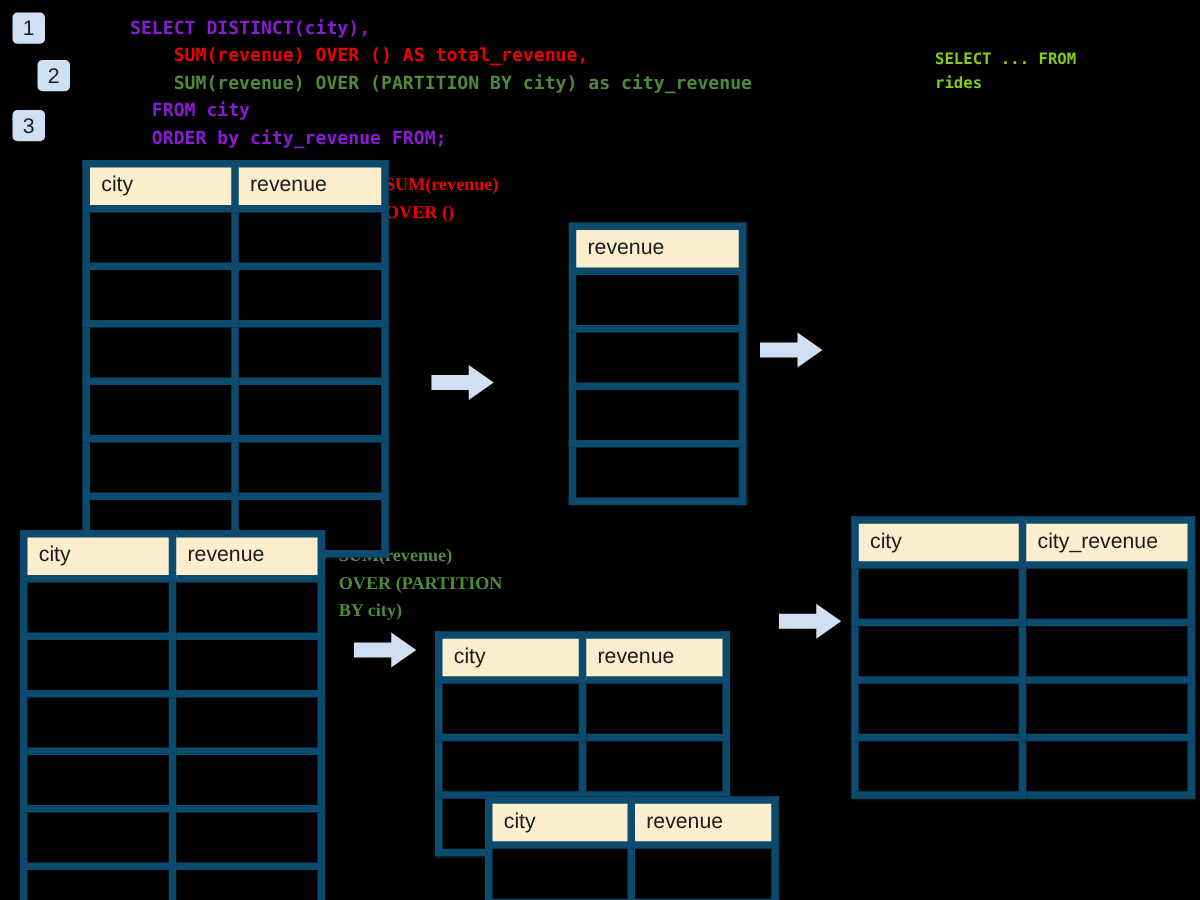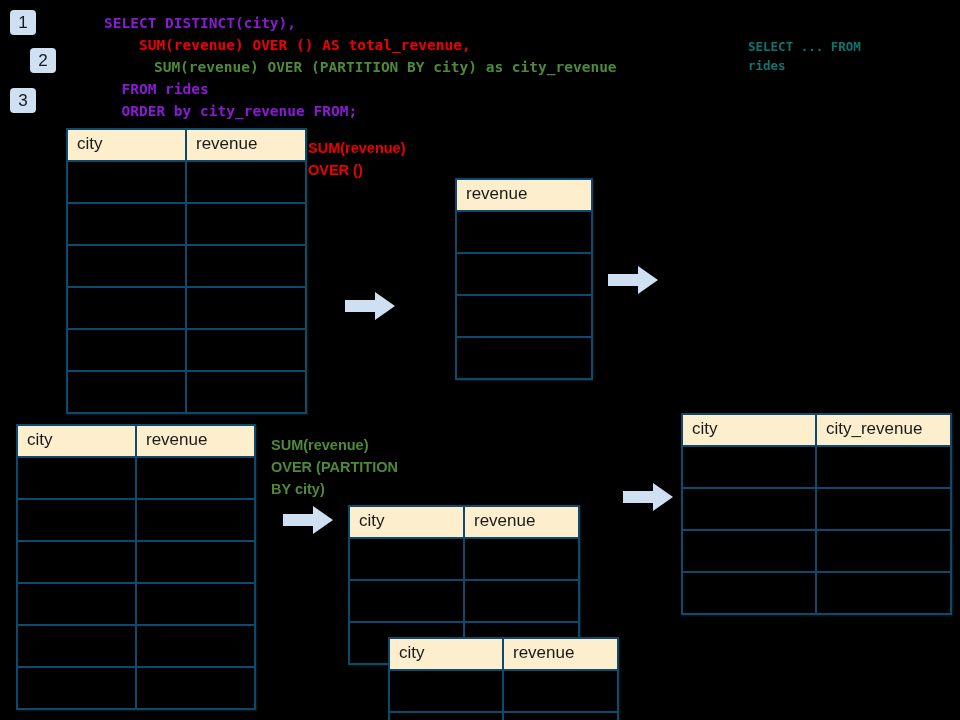--- a/index.html
+++ b/index.html
@@ -46,45 +46,45 @@
   .sql-red    { color: #ef0000; }
   .sql-green  { color: #4f8a3a; }
 
   .sql-aside {
     position: absolute;
     font-family: "DejaVu Sans Mono", monospace;
     font-weight: bold;
     font-size: 12.5px;
     line-height: 19px;
     white-space: pre;
-    color: #0f766e;
+    color: #84cc16;
   }
 
   
   .anno {
     position: absolute;
-    font-family: Liberation Sans, sans-serif;
+    font-family: Liberation Serif, serif;
     font-weight: bold;
     font-size: 14.5px;
     line-height: 22px;
     white-space: pre;
   }
   .anno-red   { color: #ef0000; }
   .anno-green { color: #4f8a3a; }
 
   
   .tbl {
     position: absolute;
     border-collapse: collapse;
     table-layout: fixed;
     background: #000000;
     box-shadow: 1px 1px 2px rgba(255,255,255,0.10);
   }
   .tbl th, .tbl td {
-    border: 2px solid #0c4a6e;
+    border: 6px solid #0c4a6e;
     padding: 0;
     margin: 0;
   }
   .tbl th {
     background: #fdeecd;
     color: #1a1a1a;
     font-family: "Liberation Sans", sans-serif;
     font-weight: normal;
     font-size: 17px;
     text-align: left;
@@ -108,22 +108,22 @@
 <body>
 
 <div id="canvas">
 
   <div class="badge" style="left:10px; top:10px;">1</div>
   <div class="badge" style="left:30px; top:48px;">2</div>
   <div class="badge" style="left:10px; top:88px;">3</div>
 
   <div class="sql sql-purple" style="left:84px; top:12px;">SELECT DISTINCT(city),</div>
   <div class="sql sql-red" style="left:84px; top:34px;text-align:right;">    SUM(revenue) OVER () AS total_revenue,</div>
-  <div class="sql sql-green" style="left:99px; top:56px;">    SUM(revenue) OVER (PARTITION BY city) as city_revenue</div>
-  <div class="sql sql-purple" style="left:84px; top:78px;">  FROM rides</div>
+  <div class="sql sql-green" style="left:84px; top:56px;">    SUM(revenue) OVER (PARTITION BY city) as city_revenue</div>
+  <div class="sql sql-purple" style="left:84px; top:78px;">  FROM city</div>
   <div class="sql sql-purple" style="left:84px; top:100px;">  ORDER by city_revenue FROM;</div>
 
   <div class="sql-aside" style="left:748px; top:37px;">SELECT ... FROM
 rides</div>
 
   <div class="anno anno-red" style="left:308px; top:137px;">SUM(revenue)
 OVER ()</div>
   <div class="anno anno-green" style="left:271px; top:434px;">SUM(revenue)
 OVER (PARTITION
 BY city)</div>

